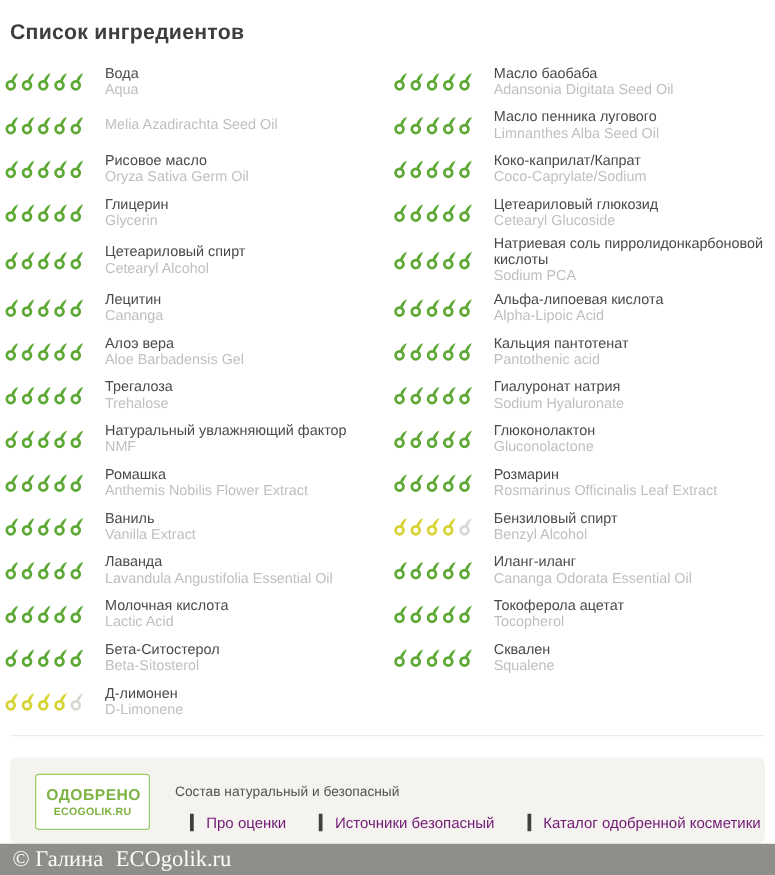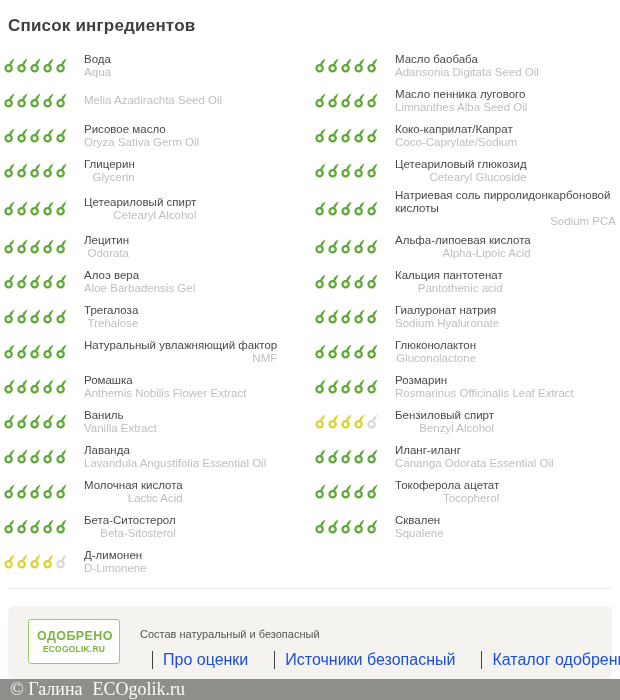--- a/index.html
+++ b/index.html
@@ -18,38 +18,38 @@
     padding:0 4px;
   }
   .cell{
     display:flex;align-items:center;min-height:33px;padding:1px 0;
   }
   .rating{flex:0 0 80px;display:flex;gap:1px;align-items:center;}
   .icon{width:12px;height:15px;display:inline-block;line-height:0;}
   .icon svg{display:block;}
   .names{line-height:13px;}
   .ing-name{font-size:11.5px;color:#4a4a4a;font-weight:500;}
-  .ing-latin{font-size:11.5px;color:#bfbfbc;text-align:right;}
+  .ing-latin{font-size:11.5px;color:#bfbfbc;}
   .divider{height:1px;background:#ececea;margin:9px 8px 0;}
   .summary-card{
     margin:17px 8px 0;background:#f5f3f0;border-radius:6px;
     padding:13px 20px 10px;display:flex;align-items:flex-start;
   }
   .badge{
     background:#ffffff;border:1px solid #9ccb68;border-radius:3px;
     padding:9px 8px;text-align:center;min-width:74px;
   }
   .badge-line1{font-size:12.5px;font-weight:700;color:#7cb342;letter-spacing:.4px;}
   .badge-line2{font-size:8.5px;font-weight:700;color:#7cb342;letter-spacing:.2px;margin-top:1px;}
   .summary-content{margin-left:20px;flex:1;}
   .summary-heading{font-size:15px;font-weight:700;color:#3b3b3b;}
   .summary-subtitle{font-size:11px;color:#55544e;margin-top:9px;}
   .summary-links{display:flex;gap:26px;margin-top:11px;margin-left:12px;}
   .summary-link{
-    font-size:16px;color:#1d4ed8;border-left:1px solid #404040;
+    font-size:12px;color:#701a75;border-left:3px solid #404040;
     padding-left:10px;cursor:pointer;white-space:nowrap;
   }
   .footer{
     margin-top:auto;height:38px;background:#8e8e8a;
     display:flex;align-items:center;padding-left:10px;gap:10px;
     font-family:"Liberation Serif", serif;font-size:18px;color:#fbfbfa;
   }
 </style>
 </head>
 <body>
@@ -464,21 +464,21 @@
         </span>
         <span class="icon" style="color: rgb(94, 168, 54);">
           <svg viewBox="0 0 13 16" width="12" height="15">
             <circle cx="5" cy="11" r="3.4" fill="none" stroke="currentColor" stroke-width="2.4"></circle>
             <path d="M5.3 7.6 C5.9 4.6 7.9 2.0 11.4 0.4 C10.2 3.2 8.7 5.9 7.7 7.5 C7.0 8.0 6.0 8.0 5.3 7.6 Z" fill="currentColor"></path>
           </svg>
         </span>
       </span>
       <span class="names">
         <div class="ing-name">Лецитин</div>
-        <div class="ing-latin">Odorata</div>
+        <div class="ing-latin">Cananga</div>
       </span>
     </div>
     <div class="cell">
       <span class="rating">
         <span class="icon" style="color: rgb(94, 168, 54);">
           <svg viewBox="0 0 13 16" width="12" height="15">
             <circle cx="5" cy="11" r="3.4" fill="none" stroke="currentColor" stroke-width="2.4"></circle>
             <path d="M5.3 7.6 C5.9 4.6 7.9 2.0 11.4 0.4 C10.2 3.2 8.7 5.9 7.7 7.5 C7.0 8.0 6.0 8.0 5.3 7.6 Z" fill="currentColor"></path>
           </svg>
         </span>

